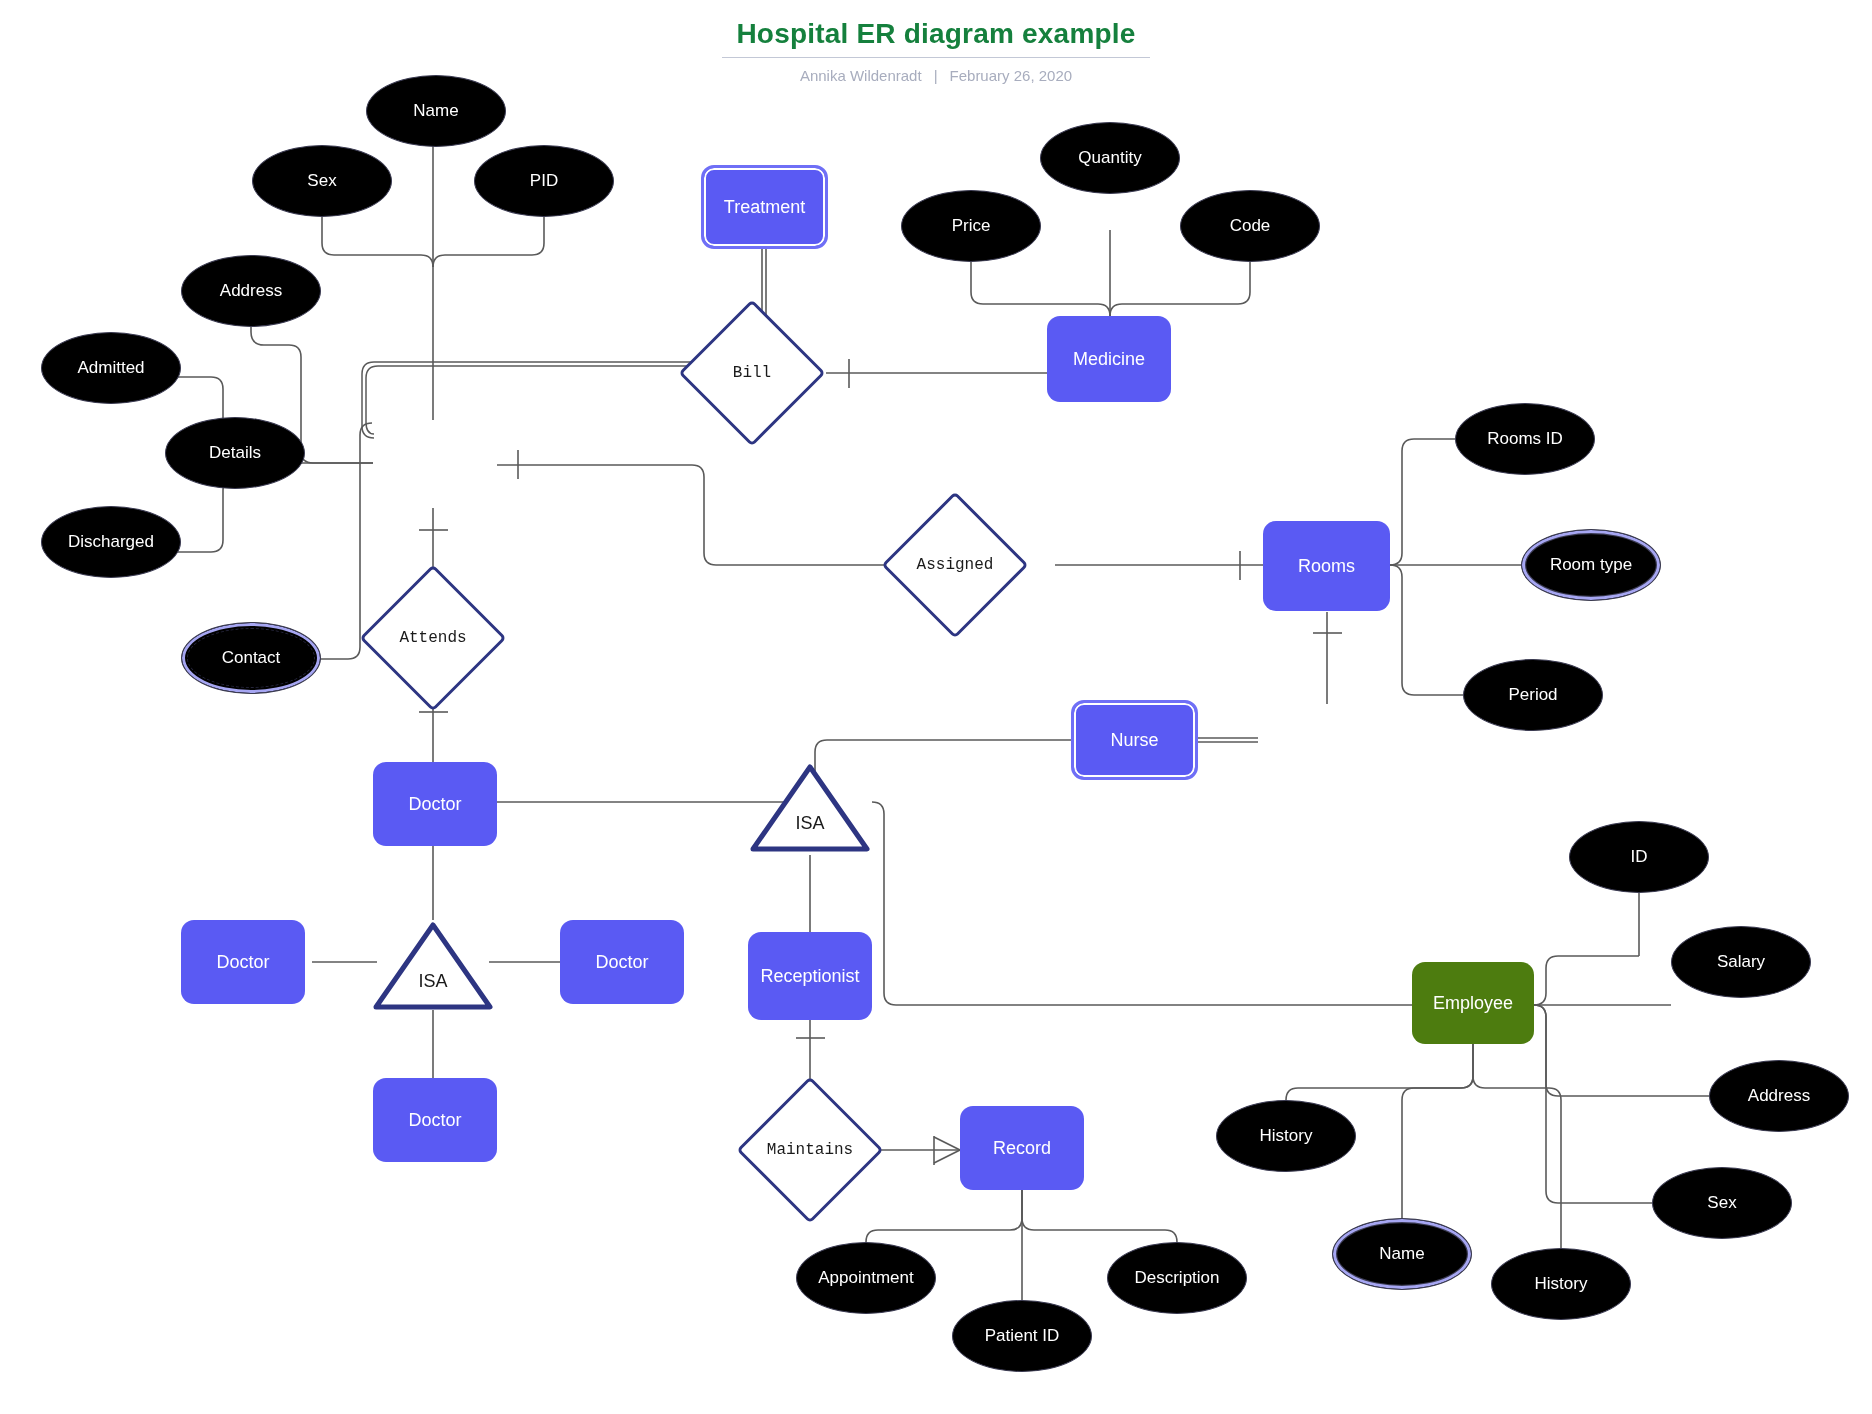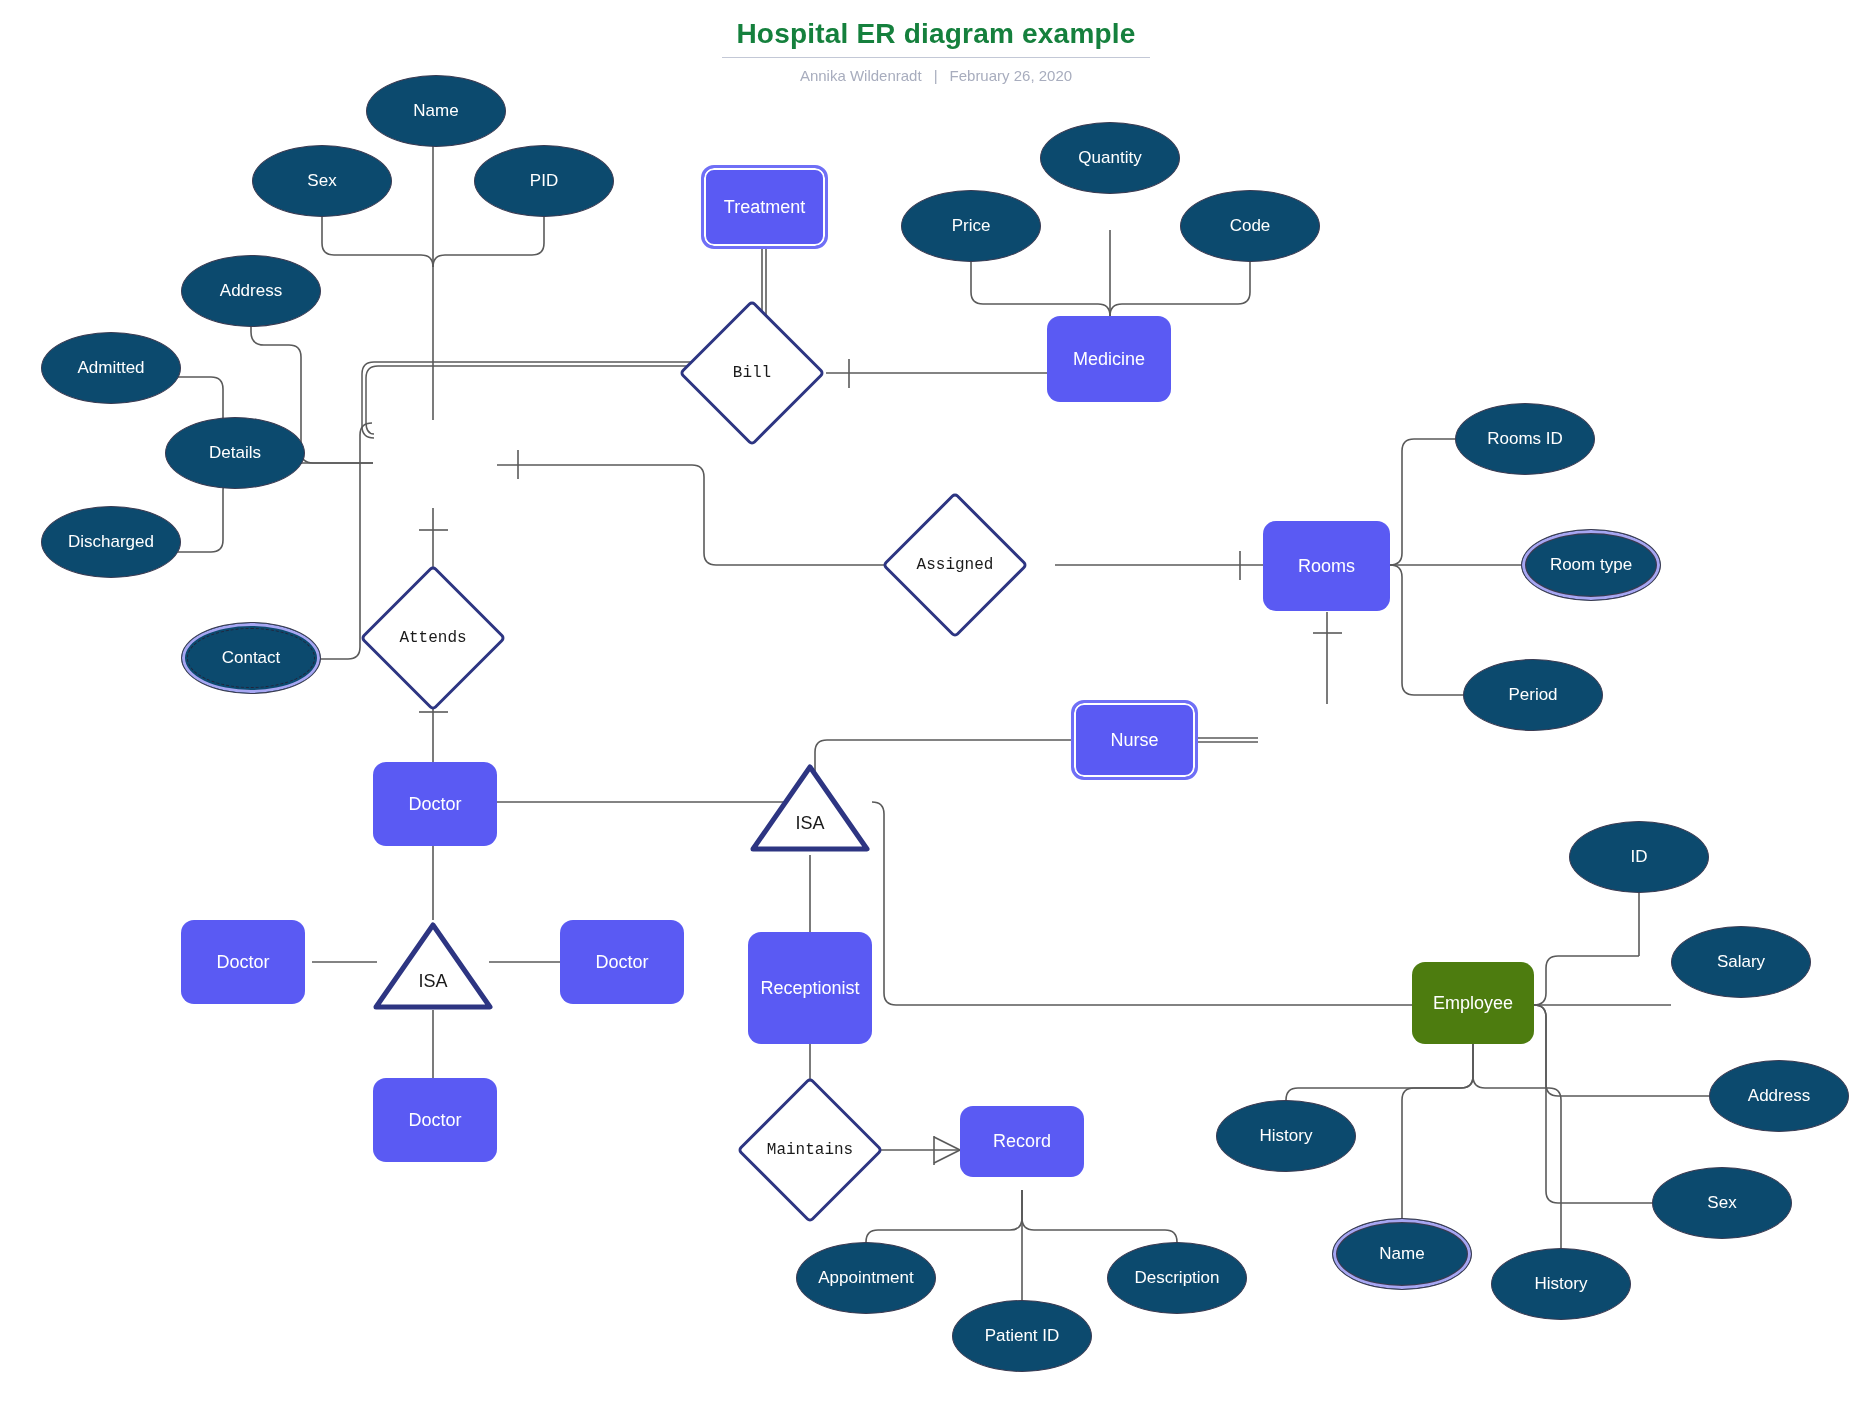--- a/index.html
+++ b/index.html
@@ -30,21 +30,21 @@
   .entity.strong-fill{background:#4d7c0f;}
   
   .entity.weak{
     border:3px solid #6f6ff6;
     box-shadow:inset 0 0 0 2px #ffffff, inset 0 0 0 3px #5a5af3;
     background:#5a5af3;
   }
 
   
   .attr{
-    background:#0c4a6e;border:1.3px solid #3b3b52;border-radius:50%;
+    background:#000000;border:1.3px solid #3b3b52;border-radius:50%;
     color:#ffffff;font-size:17px;line-height:1.15;
   }
   .attr.key{box-shadow:inset 0 0 0 3px #a6a6f2, inset 0 0 0 4.2px #3b3b52;}
   .attr.derived{border-style:solid;box-shadow:inset 0 0 0 3px #a6a6f2, inset 0 0 0 4.5px transparent;}
   .attr.derived::after{
     content:"";position:absolute;left:5px;top:5px;right:5px;bottom:5px;
     border:1.6px dashed #24243a;border-radius:50%;
   }
 
   
@@ -276,30 +276,30 @@
     <span>Doctor</span>
   </div>
 
   <div class="isa" style="left:748px;top:762px;width:124px;height:92px;">
     <svg width="124" height="92" viewBox="0 0 124 92" xmlns="http://www.w3.org/2000/svg">
       <polygon points="62,5 119,87 5,87" fill="#ffffff" stroke="#2d3582" stroke-width="5" stroke-linejoin="round"></polygon>
     </svg>
     <div class="lbl">ISA</div>
   </div>
 
-  <div class="node entity" style="left:748px;top:932px;width:124px;height:112px;">
+  <div class="node entity" style="left:748px;top:932px;width:124px;height:88px;">
     <span>Receptionist</span>
   </div>
 
   <div class="rel" style="left:758px;top:1098px;width:104px;height:104px;">
     <div class="dia"></div>
     <div class="lbl">Maintains</div>
   </div>
 
-  <div class="node entity" style="left:960px;top:1106px;width:124px;height:71px;">
+  <div class="node entity" style="left:960px;top:1106px;width:124px;height:84px;">
     <span>Record</span>
   </div>
 
   <div class="node attr" style="left:796px;top:1242px;width:140px;height:72px;">
     <span>Appointment</span>
   </div>
   <div class="node attr" style="left:952px;top:1300px;width:140px;height:72px;">
     <span>Patient ID</span>
   </div>
   <div class="node attr" style="left:1107px;top:1242px;width:140px;height:72px;">

